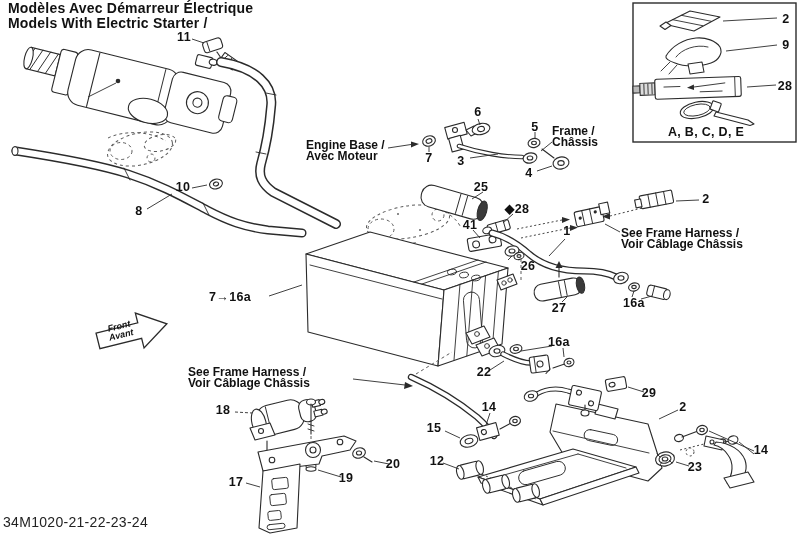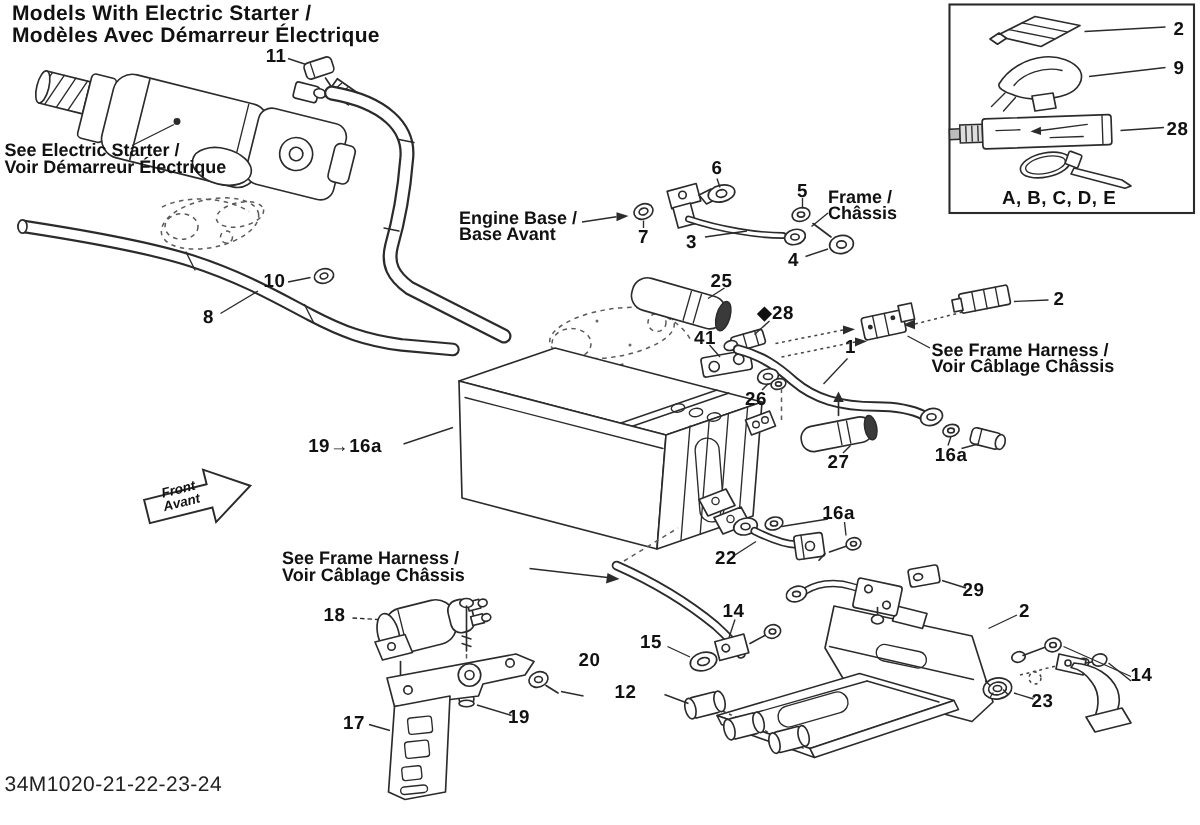--- a/index.html
+++ b/index.html
@@ -479,32 +479,28 @@
     <line class="ln" x1="364" y1="457" x2="372" y2="462" stroke-width="3"></line>
     <line class="ldr" x1="389" y1="464" x2="374" y2="461"></line>
   </g>
 
   <g>
     <polygon points="97,325 140,325 140,315 168,333 140,351 140,341 97,341" fill="#fff" stroke="#2b2b2b" stroke-width="1.3" transform="rotate(-14 130 333)"></polygon>
   </g>
 </svg>
 
 <div class="ttl">
+  <div>Modèles Avec Démarreur Électrique</div>
   <div>Models With Electric Starter /</div>
-  <div>Modèles Avec Démarreur Électrique</div>
-</div>
-
-<div class="note" style="left:3px;top:95px">
-  <div>See Electric Starter /</div>
-  <div>Voir Démarreur Électrique</div>
-</div>
+</div>
+
 
 <div class="note" style="left:306px;top:140px">
   <div>Engine Base /</div>
-  <div>Base Avant</div>
+  <div>Avec Moteur</div>
 </div>
 
 <div class="note" style="left:552px;top:126px">
   <div>Frame /</div>
   <div>Châssis</div>
 </div>
 
 <div class="note" style="left:621px;top:228px">
   <div>See Frame Harness /</div>
   <div>Voir Câblage Châssis</div>
@@ -526,32 +522,32 @@
 <div class="pn" style="left:429px;top:158px">7</div>
 <div class="pn" style="left:461px;top:161px">3</div>
 <div class="pn" style="left:529px;top:173px">4</div>
 <div class="pn" style="left:183px;top:187px">10</div>
 <div class="pn" style="left:139px;top:211px">8</div>
 <div class="pn" style="left:481px;top:187px">25</div>
 <div class="pn" style="left:517px;top:208px"><span>◆</span><span>28</span></div>
 <div class="pn" style="left:470px;top:225px">41</div>
 <div class="pn" style="left:706px;top:199px">2</div>
 <div class="pn" style="left:567px;top:231px">1</div>
-<div class="pn" style="left:504px;top:266px">26</div>
+<div class="pn" style="left:528px;top:266px">26</div>
 <div class="pn" style="left:559px;top:308px">27</div>
 <div class="pn" style="left:634px;top:303px">16a</div>
-<div class="pn" style="left:230px;top:297px">19→16a</div>
+<div class="pn" style="left:230px;top:297px">7→16a</div>
 <div class="pn" style="left:484px;top:372px">22</div>
 <div class="pn" style="left:559px;top:342px">16a</div>
 <div class="pn" style="left:649px;top:393px">29</div>
 <div class="pn" style="left:683px;top:407px">2</div>
 <div class="pn" style="left:489px;top:407px">14</div>
 <div class="pn" style="left:434px;top:428px">15</div>
-<div class="pn" style="left:417px;top:461px">12</div>
-<div class="pn" style="left:393px;top:440px">20</div>
+<div class="pn" style="left:437px;top:461px">12</div>
+<div class="pn" style="left:393px;top:464px">20</div>
 <div class="pn" style="left:346px;top:478px">19</div>
 <div class="pn" style="left:223px;top:410px">18</div>
 <div class="pn" style="left:236px;top:482px">17</div>
 <div class="pn" style="left:695px;top:467px">23</div>
 <div class="pn" style="left:761px;top:450px">14</div>
 
 <div class="pn" style="left:786px;top:19px">2</div>
 <div class="pn" style="left:786px;top:45px">9</div>
 <div class="pn" style="left:785px;top:86px">28</div>
 <div class="pn" style="left:706px;top:132px">A, B, C, D, E</div>

